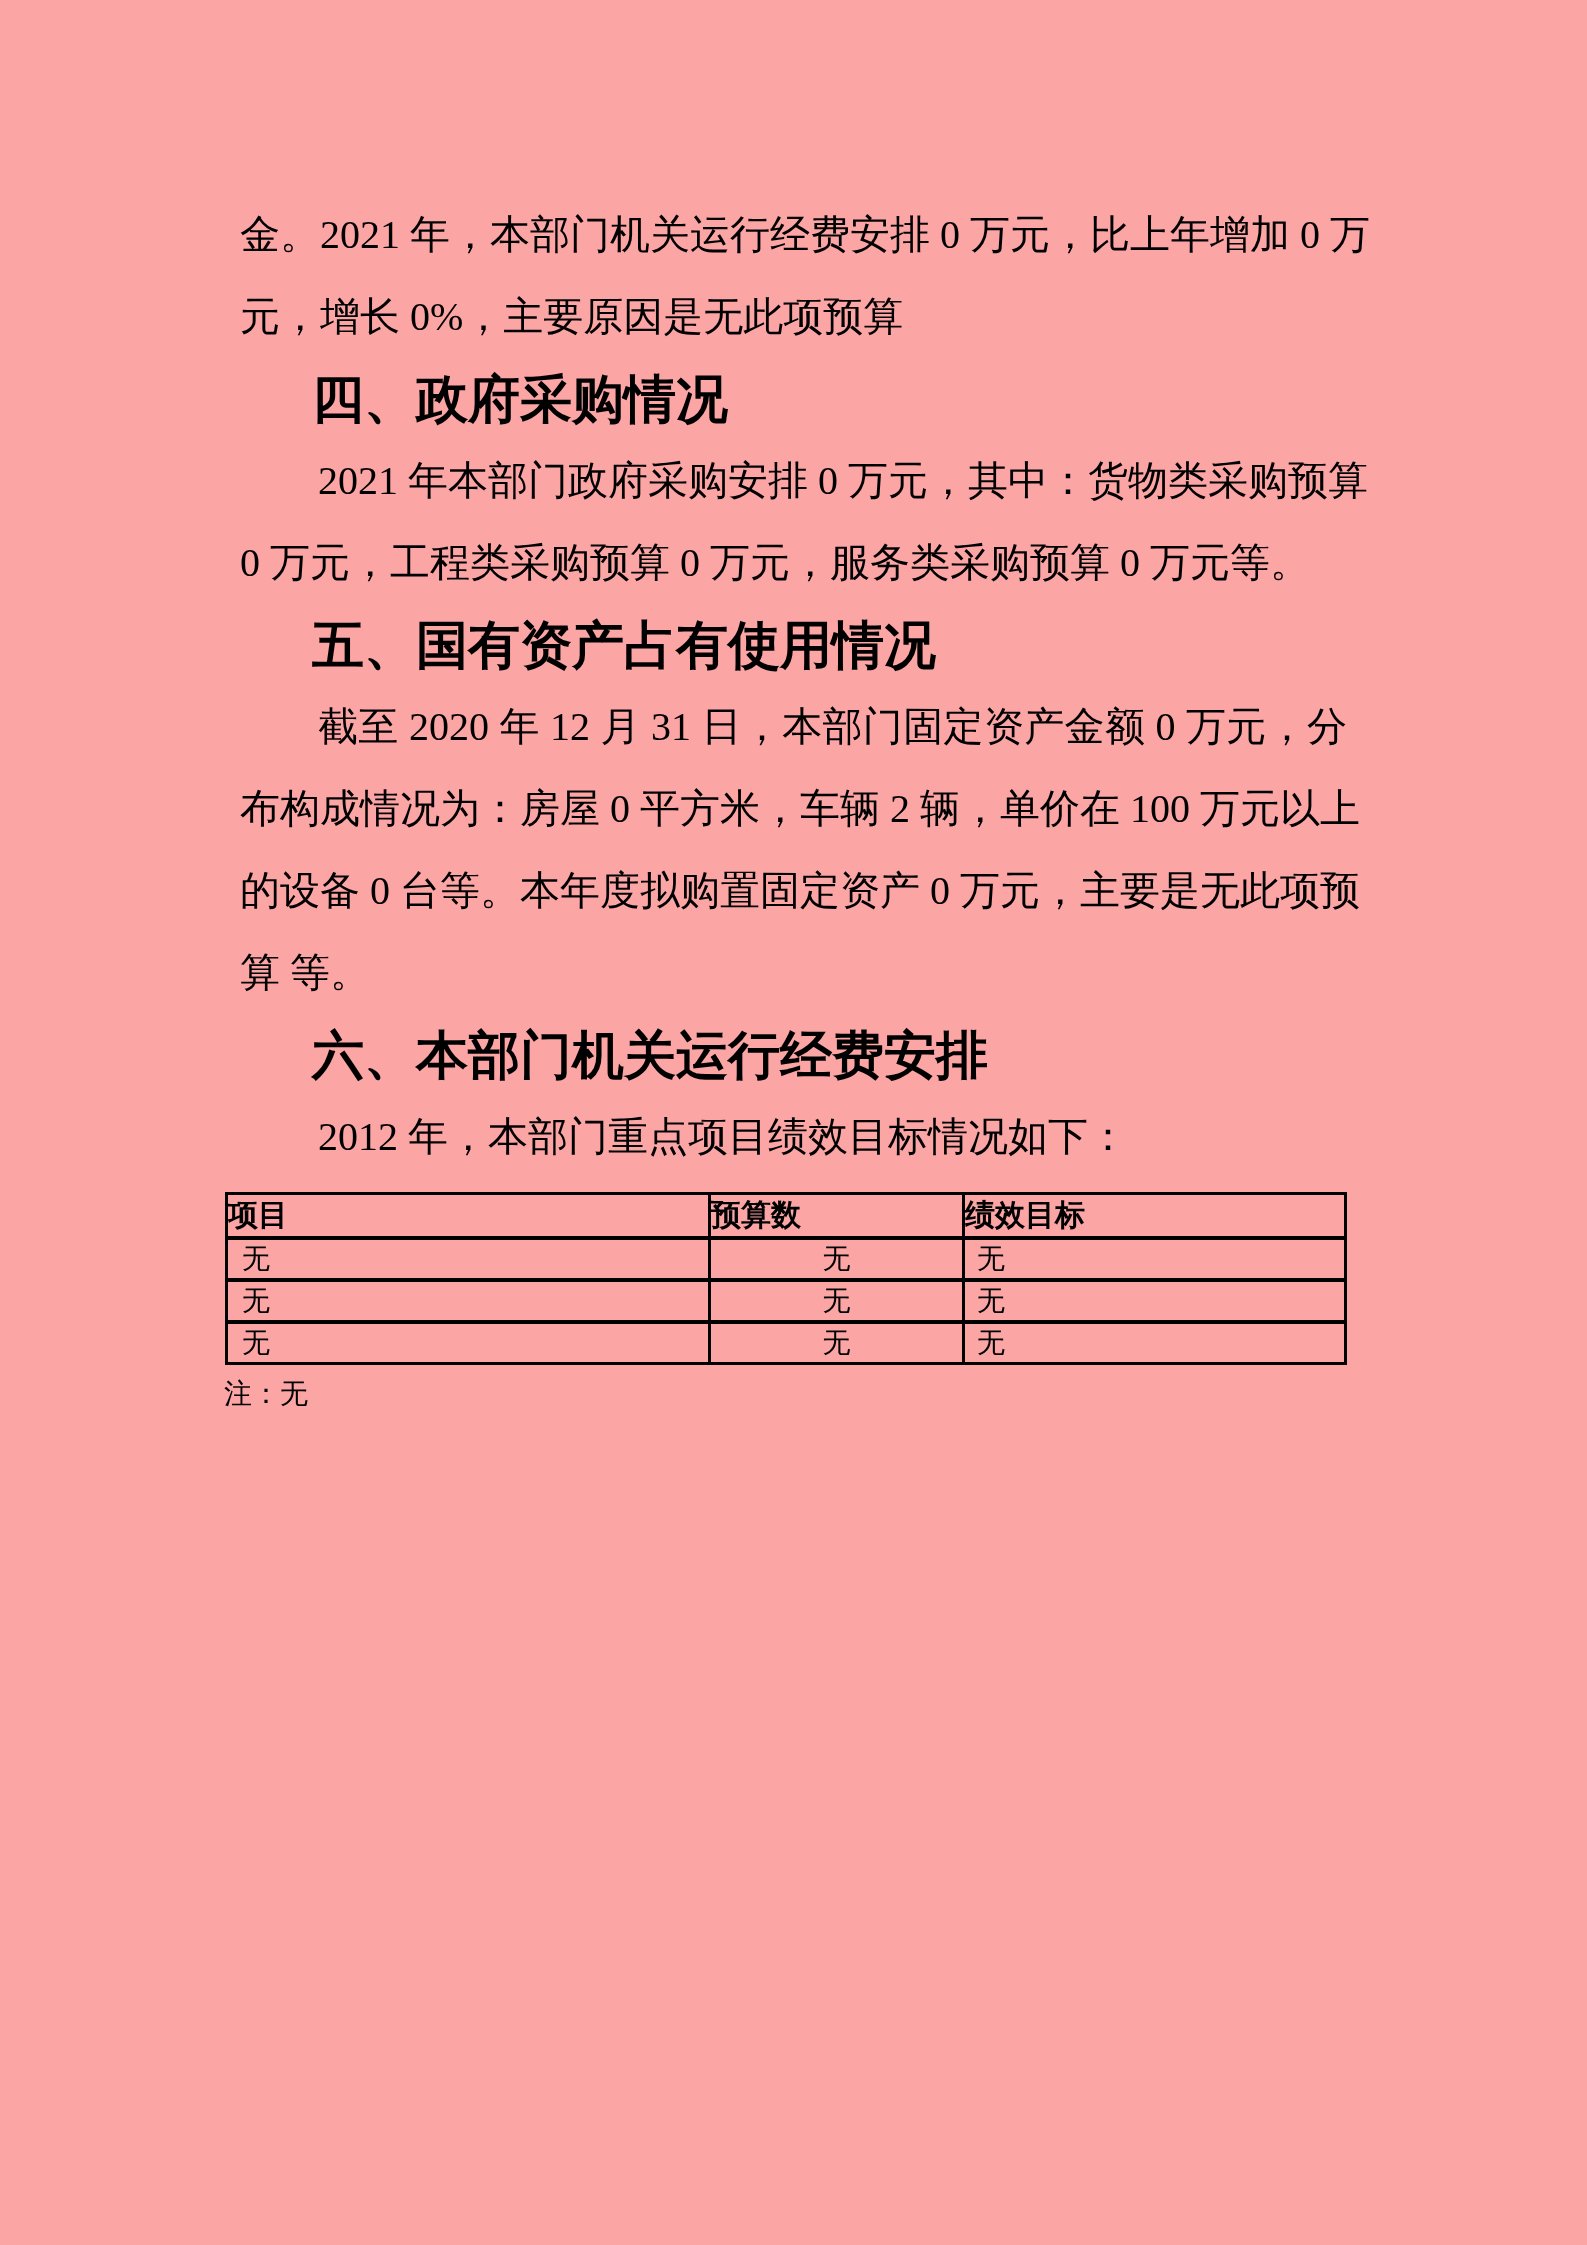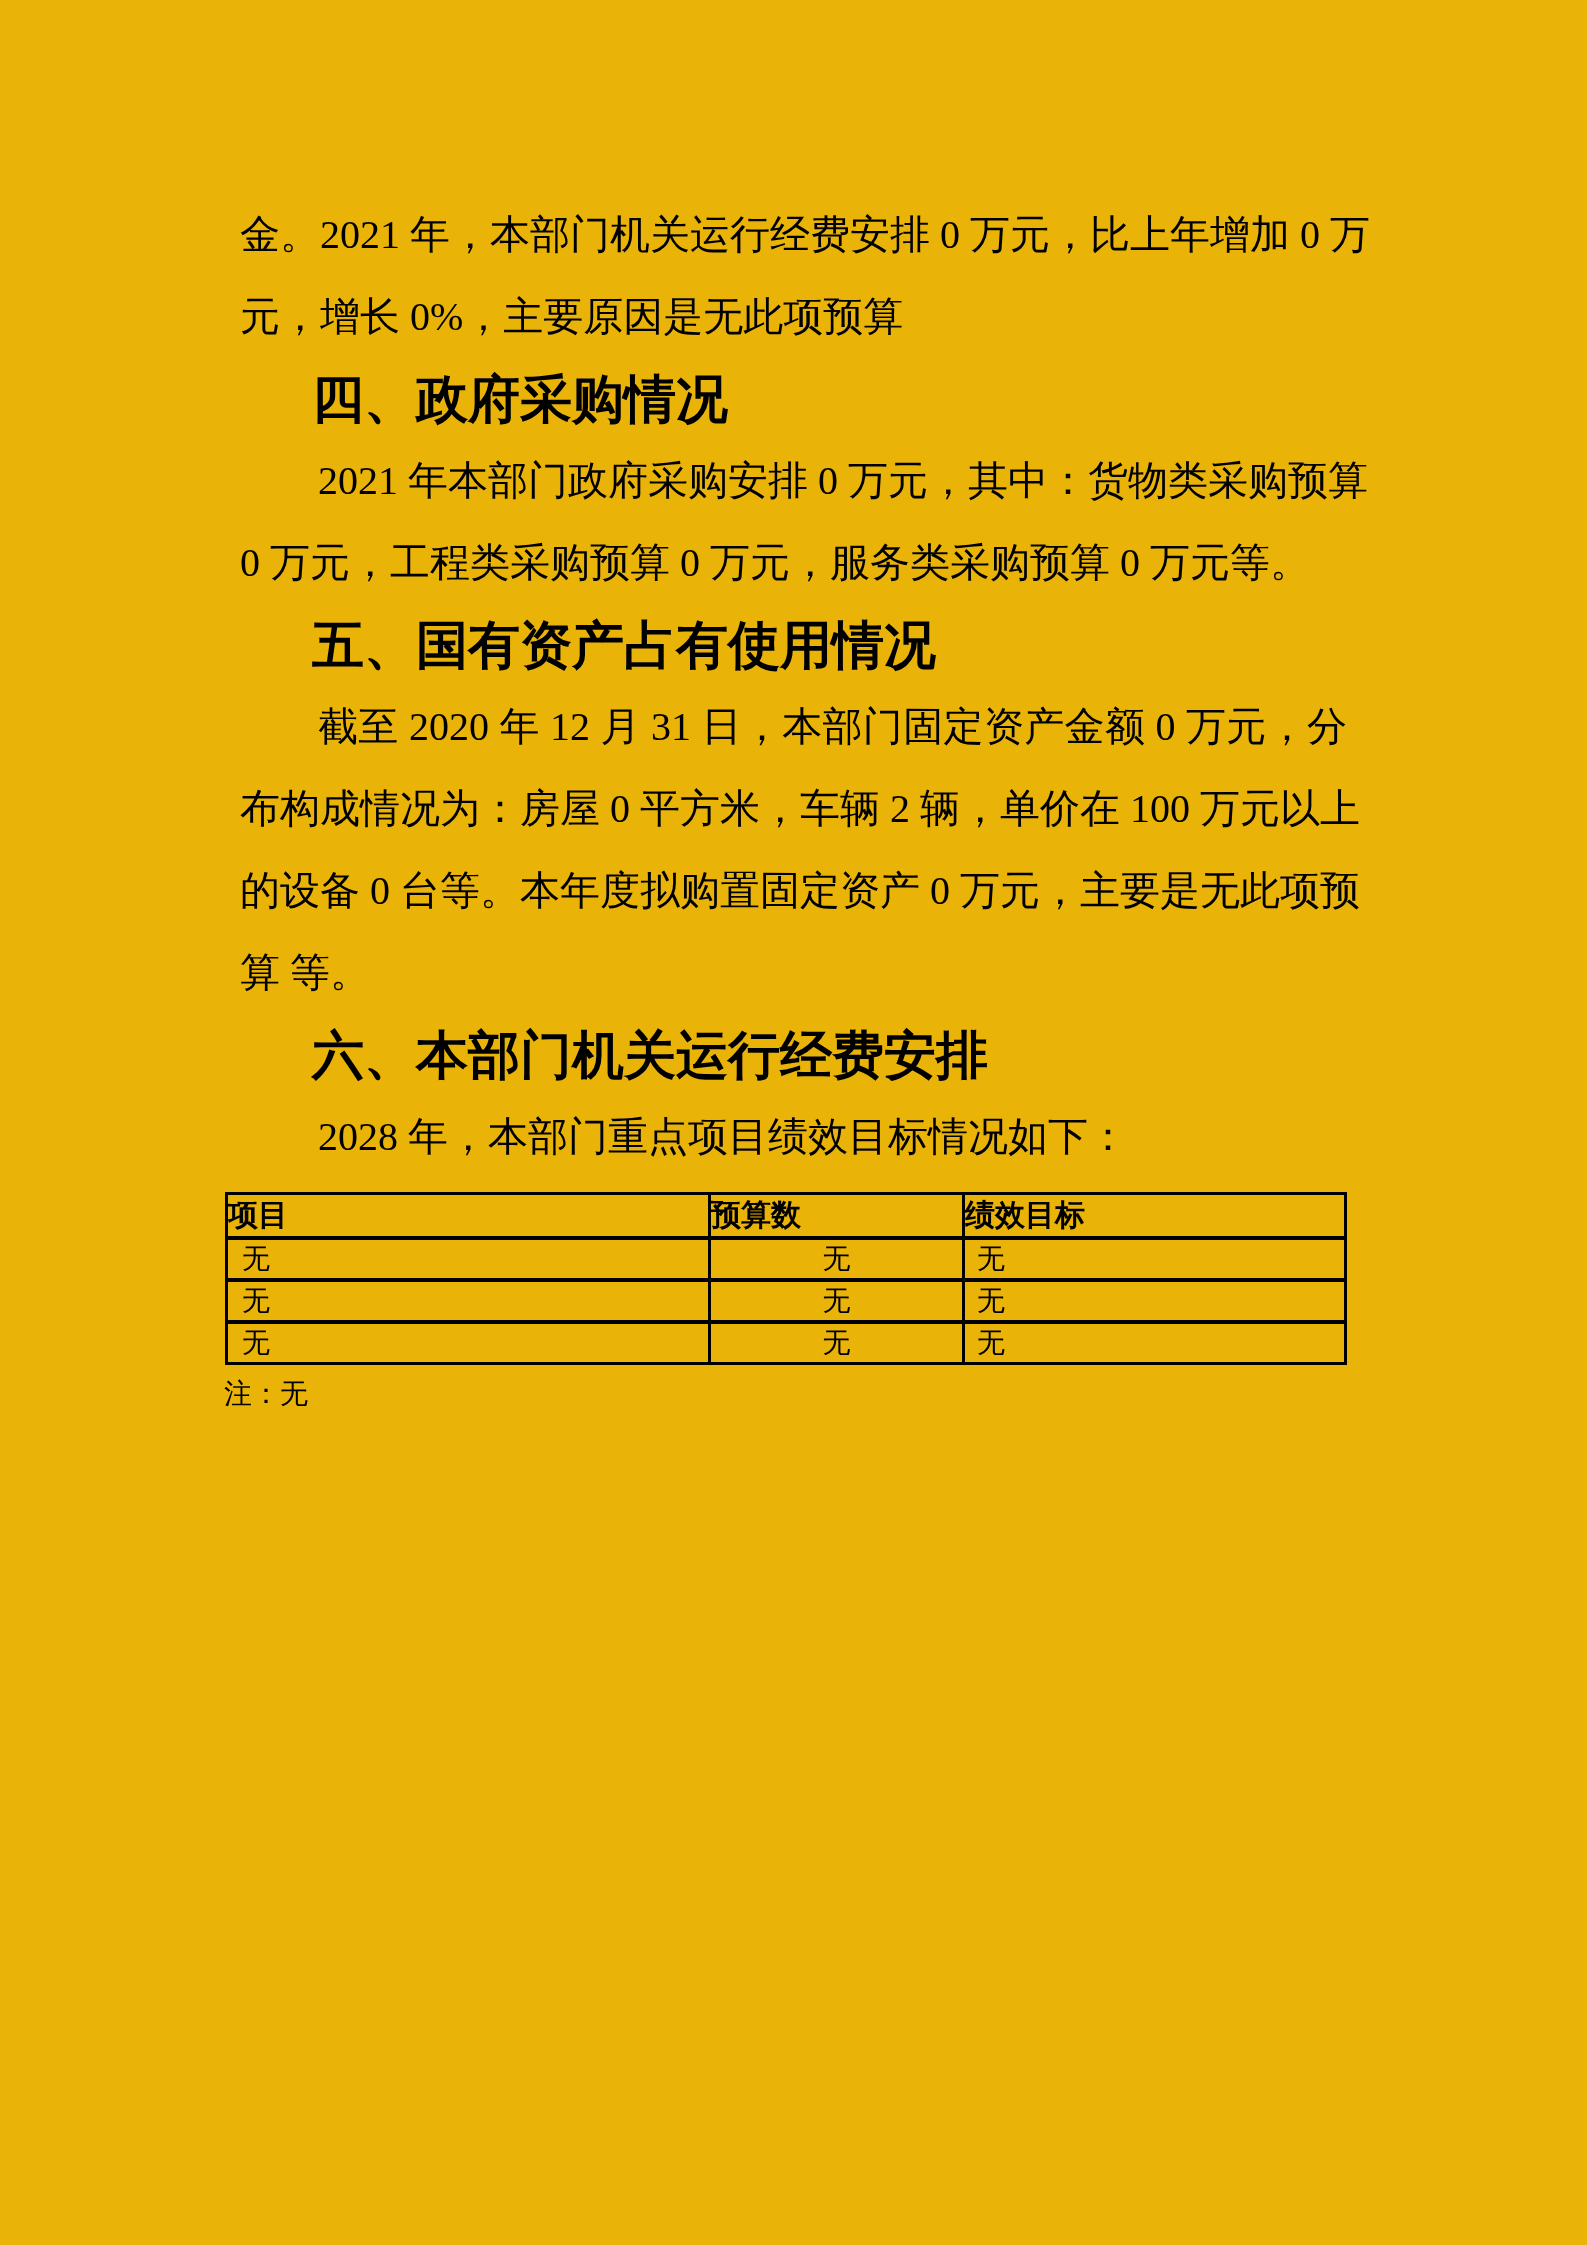--- a/index.html
+++ b/index.html
@@ -4,21 +4,21 @@
 <style>
   html, body {
     margin: 0;
     padding: 0;
     background: #ffffff;
   }
   .page {
     position: relative;
     width: 1587px;
     height: 2245px;
-    background: #eab308;
+    background: #fca5a5;
     color: #000000;
     font-family: "Liberation Serif", "DejaVu Serif", serif;
     overflow: hidden;
   }
   .text-flow {
     position: absolute;
     left: 240px;
     top: 194px;
     width: 1107px;
   }
@@ -102,21 +102,21 @@
     <div class="line">元，增长 0%，主要原因是无此项预算</div>
     <h2 class="heading">四、政府采购情况</h2>
     <div class="line indent justify">2021 年本部门政府采购安排 0 万元，其中：货物类采购预算</div>
     <div class="line">0 万元，工程类采购预算 0 万元，服务类采购预算 0 万元等。</div>
     <h2 class="heading">五、国有资产占有使用情况</h2>
     <div class="line indent justify">截至 2020 年 12 月 31 日，本部门固定资产金额 0 万元，分</div>
     <div class="line justify">布构成情况为：房屋 0 平方米，车辆 2 辆，单价在 100 万元以上</div>
     <div class="line justify">的设备 0 台等。本年度拟购置固定资产 0 万元，主要是无此项预</div>
     <div class="line">算 等。</div>
     <h2 class="heading">六、本部门机关运行经费安排</h2>
-    <div class="line indent">2028 年，本部门重点项目绩效目标情况如下：</div>
+    <div class="line indent">2012 年，本部门重点项目绩效目标情况如下：</div>
   </div>
 
   <table class="perf-table">
     <colgroup>
       <col style="width:483px">
       <col style="width:254px">
       <col style="width:382px">
     </colgroup>
     <thead>
       <tr>

